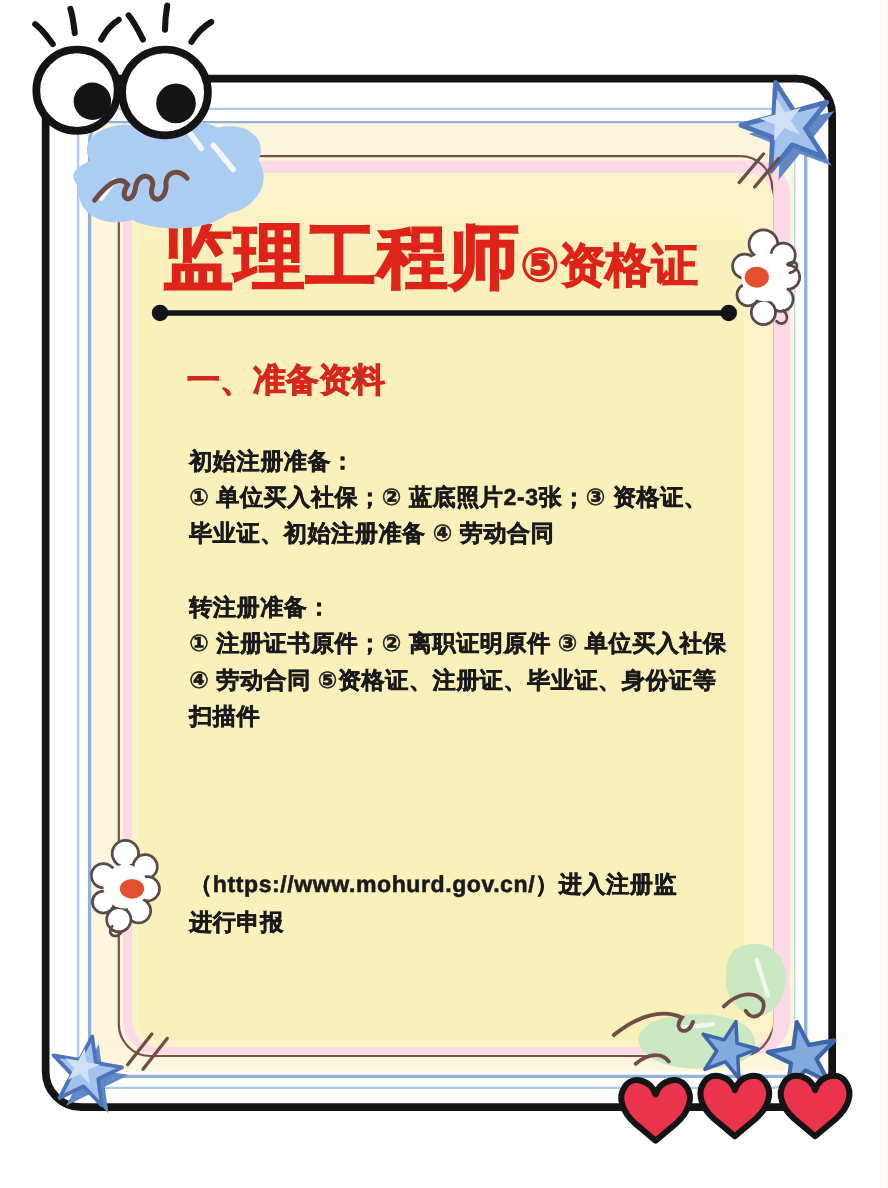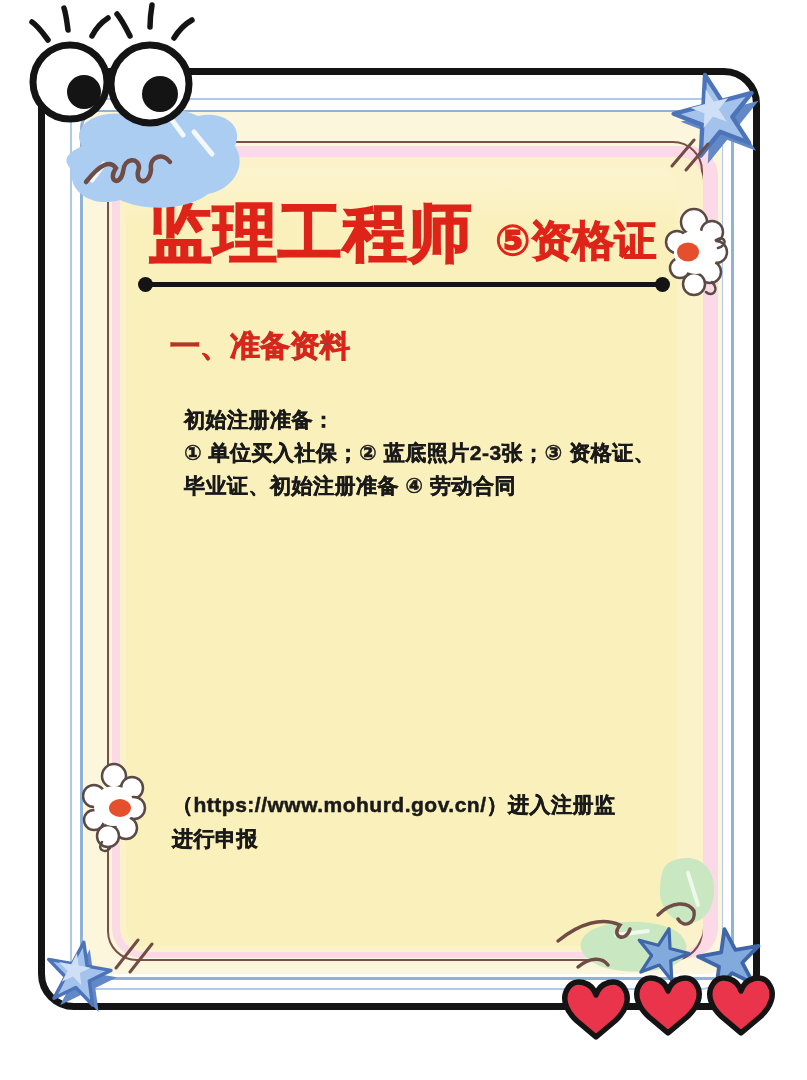--- a/index.html
+++ b/index.html
@@ -19,34 +19,34 @@
   .band-pink{position:absolute;left:112px;top:146px;width:606px;height:812px;
     background:#FBD9E6;border-radius:30px;z-index:4;}
   .frame-dark{position:absolute;left:107px;top:141px;width:592px;height:816px;
     border:2.5px solid #7A4F47;border-radius:30px;z-index:5;}
   .band-cream-inner{position:absolute;left:120px;top:157px;width:583px;height:795px;
     background:#FBF2C9;border-radius:24px;z-index:6;}
   .card{position:absolute;left:126px;top:168px;width:551px;height:778px;
     background:linear-gradient(180deg,#FCF4CF 0%,#FAF0BB 60px);border-radius:18px;z-index:7;}
   
   .text-layer{position:absolute;inset:0;z-index:8;color:#1A1A1A;}
-  .title-row{position:absolute;left:148px;top:200px;display:flex;align-items:baseline;gap:22px;white-space:nowrap;text-align:center;}
+  .title-row{position:absolute;left:148px;top:200px;display:flex;align-items:baseline;white-space:nowrap;text-align:center;}
   .title-main{font-size:64px;line-height:66px;font-weight:bold;color:#DE2418;
     letter-spacing:1px;-webkit-text-stroke:1.6px #DE2418;}
   .title-sub{font-size:42px;font-weight:bold;color:#DE2418;-webkit-text-stroke:1.2px #DE2418;}
   .rule{position:absolute;left:146px;top:282px;width:516px;height:5px;background:#141414;border-radius:3px;}
   .rule::before,.rule::after{content:'';position:absolute;top:-5px;width:15px;height:15px;border-radius:50%;background:#141414;}
   .rule::before{left:-8px;} .rule::after{right:-8px;}
   .sec-heading{position:absolute;left:170px;font-size:30px;line-height:32px;font-weight:bold;
     color:#0f766e;-webkit-text-stroke:0.9px #DE2418;white-space:nowrap;}
   .h1{top:330px;} .h2{top:708px;}
   .body-block{position:absolute;left:172px;width:500px;font-size:21px;font-weight:bold;
     -webkit-text-stroke:0.5px #1A1A1A;letter-spacing:0.5px;white-space:nowrap;}
   .body-block .bline{height:33px;line-height:33px;}
-  .blk-initial{top:403px;margin-left:12px;} .blk-transfer{top:536px;}
+  .blk-initial{top:403px;} .blk-transfer{top:536px;}
   .blk-report{top:788px;} .blk-report .bline{height:34px;line-height:34px;}
   
   .decor{position:absolute;z-index:9;}
   .eyes{z-index:11;}
 </style>
 </head>
 <body>
 
 <div class="frame-black"></div>
 <div class="frame-blue-light"></div>
@@ -65,20 +65,26 @@
   <div class="rule"></div>
 
   <div class="sec-heading h1">一、准备资料</div>
 
   <div class="body-block blk-initial">
     <div class="bline">初始注册准备：</div>
     <div class="bline">① 单位买入社保；② 蓝底照片2-3张；③ 资格证、</div>
     <div class="bline">毕业证、初始注册准备 ④ 劳动合同</div>
   </div>
 
+  <div class="body-block blk-transfer">
+    <div class="bline">转注册准备：</div>
+    <div class="bline">① 注册证书原件；② 离职证明原件 ③ 单位买入社保</div>
+    <div class="bline">④ 劳动合同 ⑤资格证、注册证、毕业证、身份证等</div>
+    <div class="bline">扫描件</div>
+  </div>
 
 
   <div class="body-block blk-report">
     <div class="bline">（https://www.mohurd.gov.cn/）进入注册监</div>
     <div class="bline">进行申报</div>
   </div>
 </div>
 
 <svg class="decor" style="left:52px;top:102px;" width="198" height="118" viewBox="0 0 198 118">
   <path d="M30 44 C18 24 44 8 72 12 C92 2 126 4 146 14 C172 8 192 24 183 44

